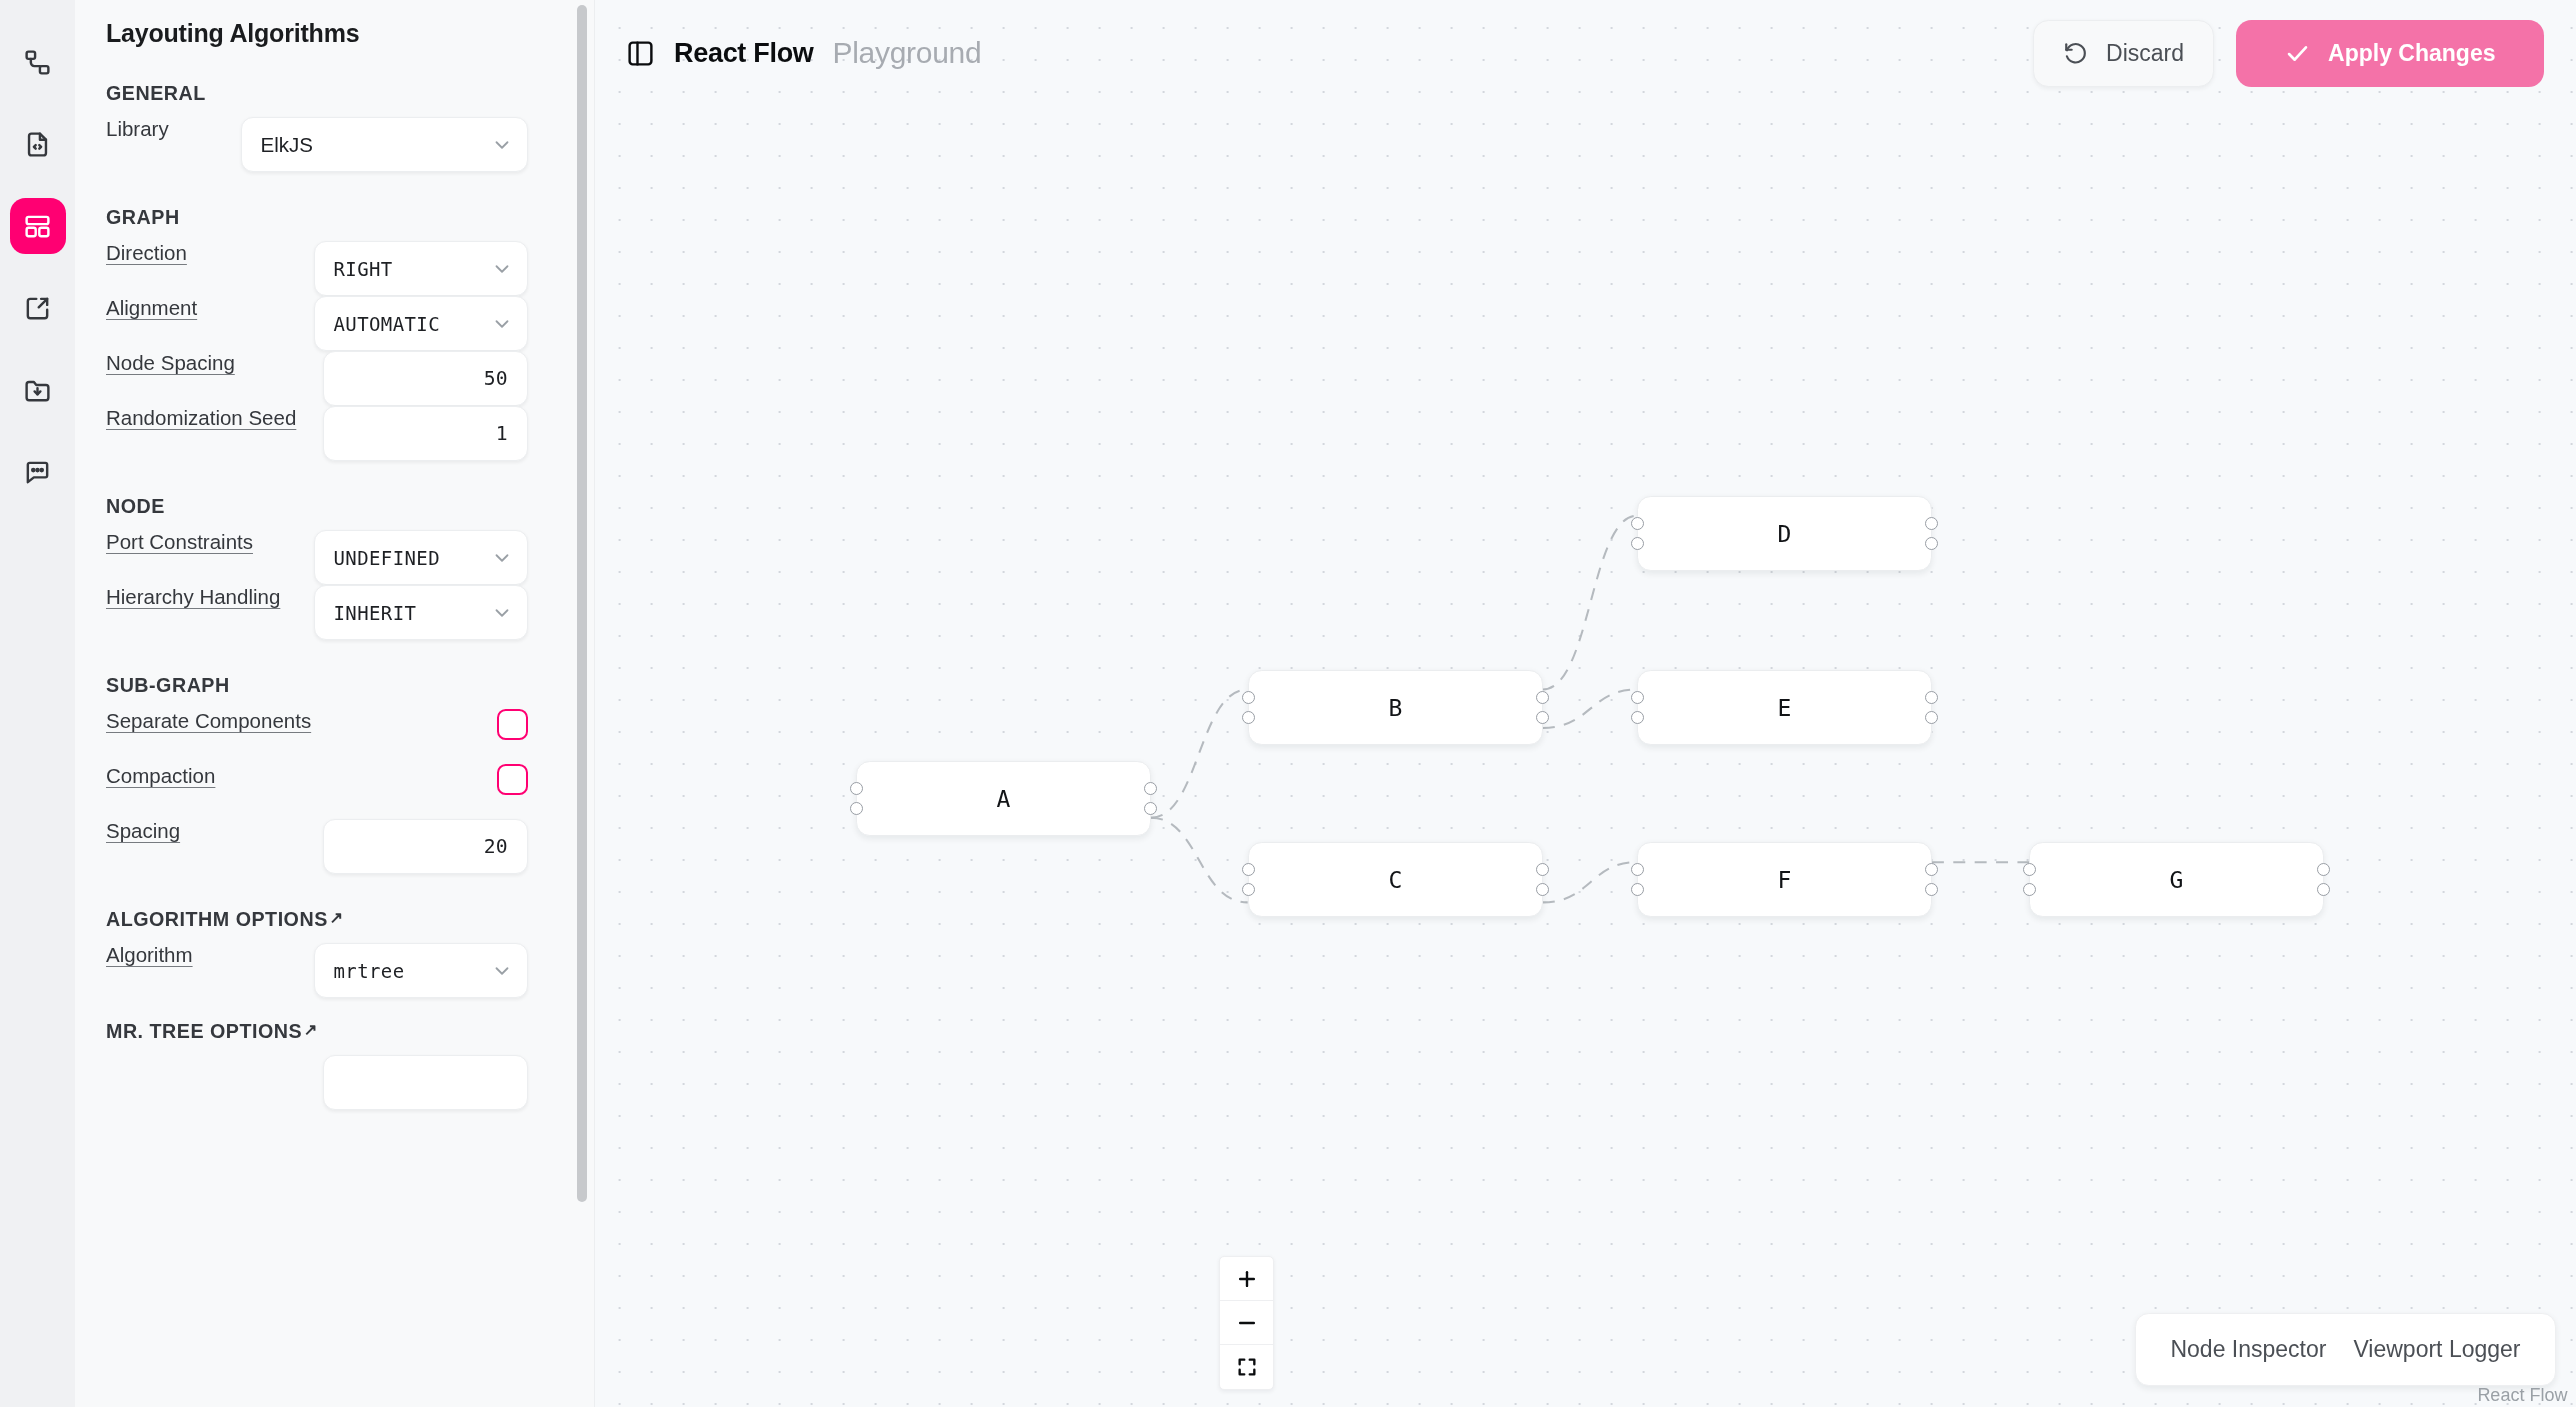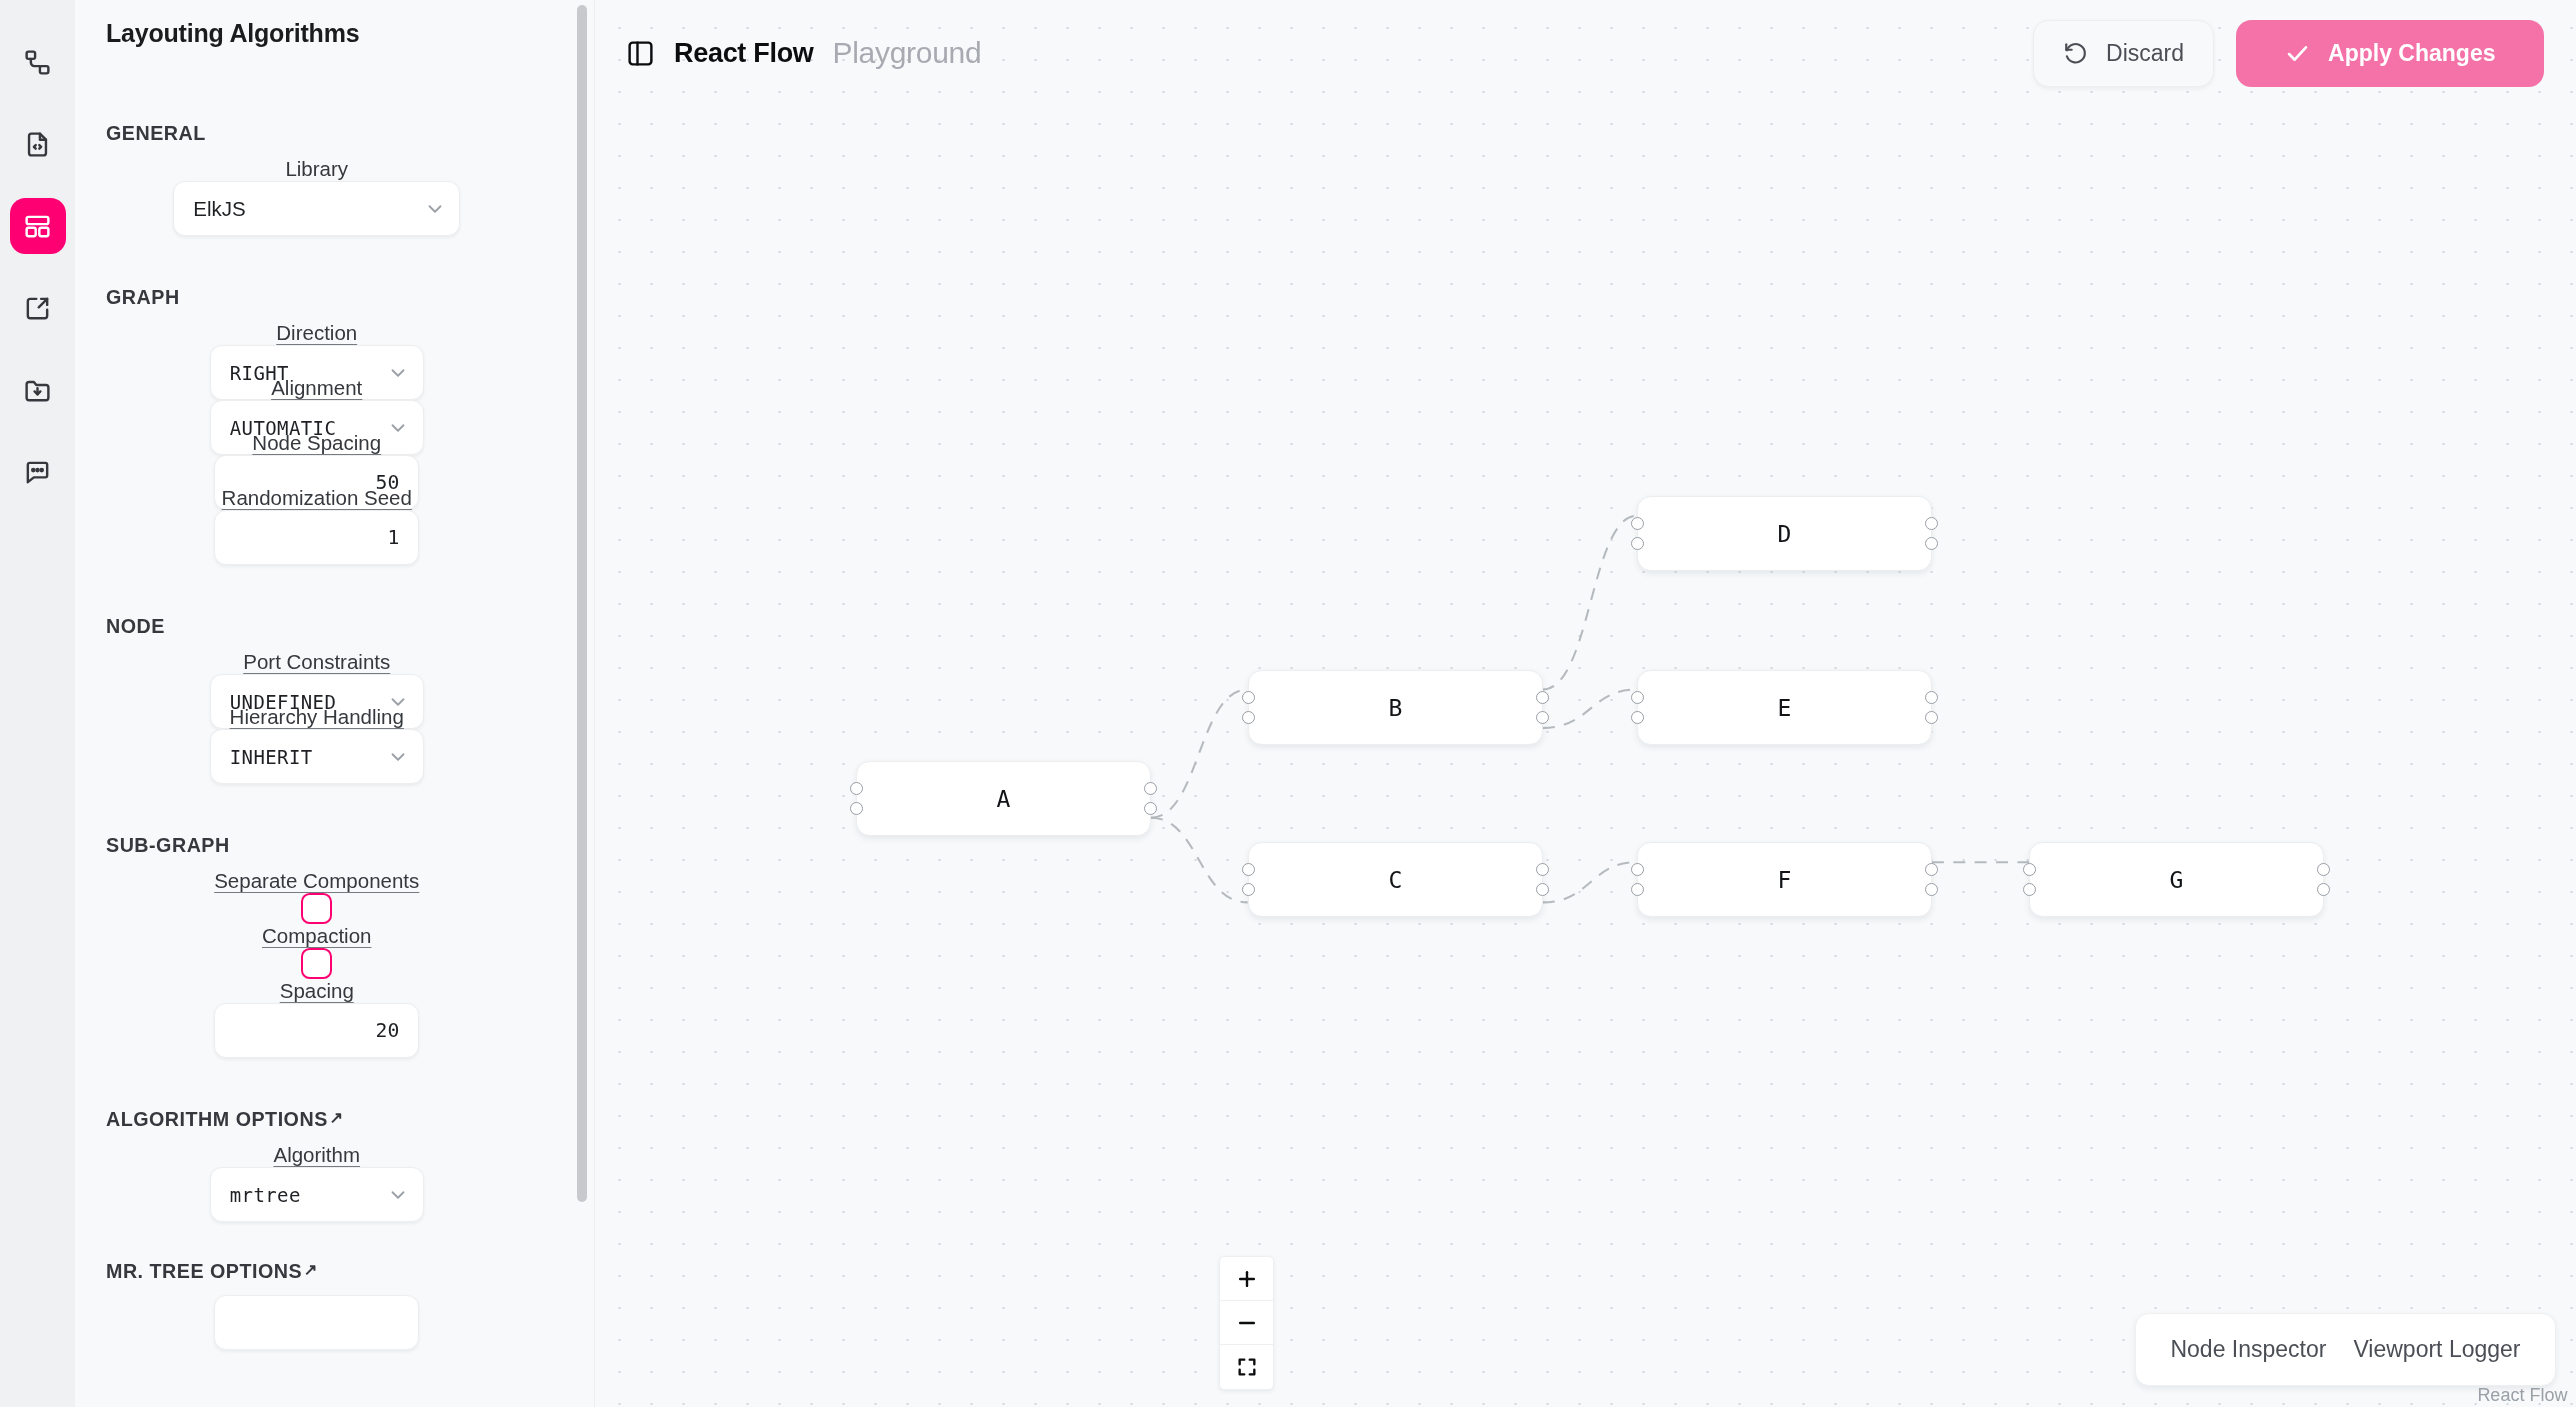--- a/index.html
+++ b/index.html
@@ -40,29 +40,27 @@
   }
   .panel-inner { padding: 0 34px 0 0; position: relative; }
   .panel-title {
     font-size: 25px; font-weight: bold; color: #1a1c1e;
     padding: 19px 0 0 31px; letter-spacing: -0.2px;
   }
   .section-head {
     font-size: 19.7px; font-weight: bold; color: #35383d;
     letter-spacing: 0.5px;
     padding-left: 31px;
-    margin-top: 40px;
   }
   .section-head .ext { font-size: 16.2px; position: relative; top: -3.4px; margin-left: 1.7px; }
 
   .row {
-    display: flex; align-items: center;
+    display: flex; 
     padding-left: 31px; padding-right: 32.5px;
     height: 55px;
-    flex-direction: column;
   }
   .row-label {
     font-size: 20.5px; color: #35383d;
     text-decoration: underline;
     text-decoration-color: #777b80;
     text-underline-offset: 4.3px;
     text-decoration-thickness: 1.3px;
     flex: 1 1 auto; white-space: nowrap;
   }
   .row-label.plain { text-decoration: none; }

